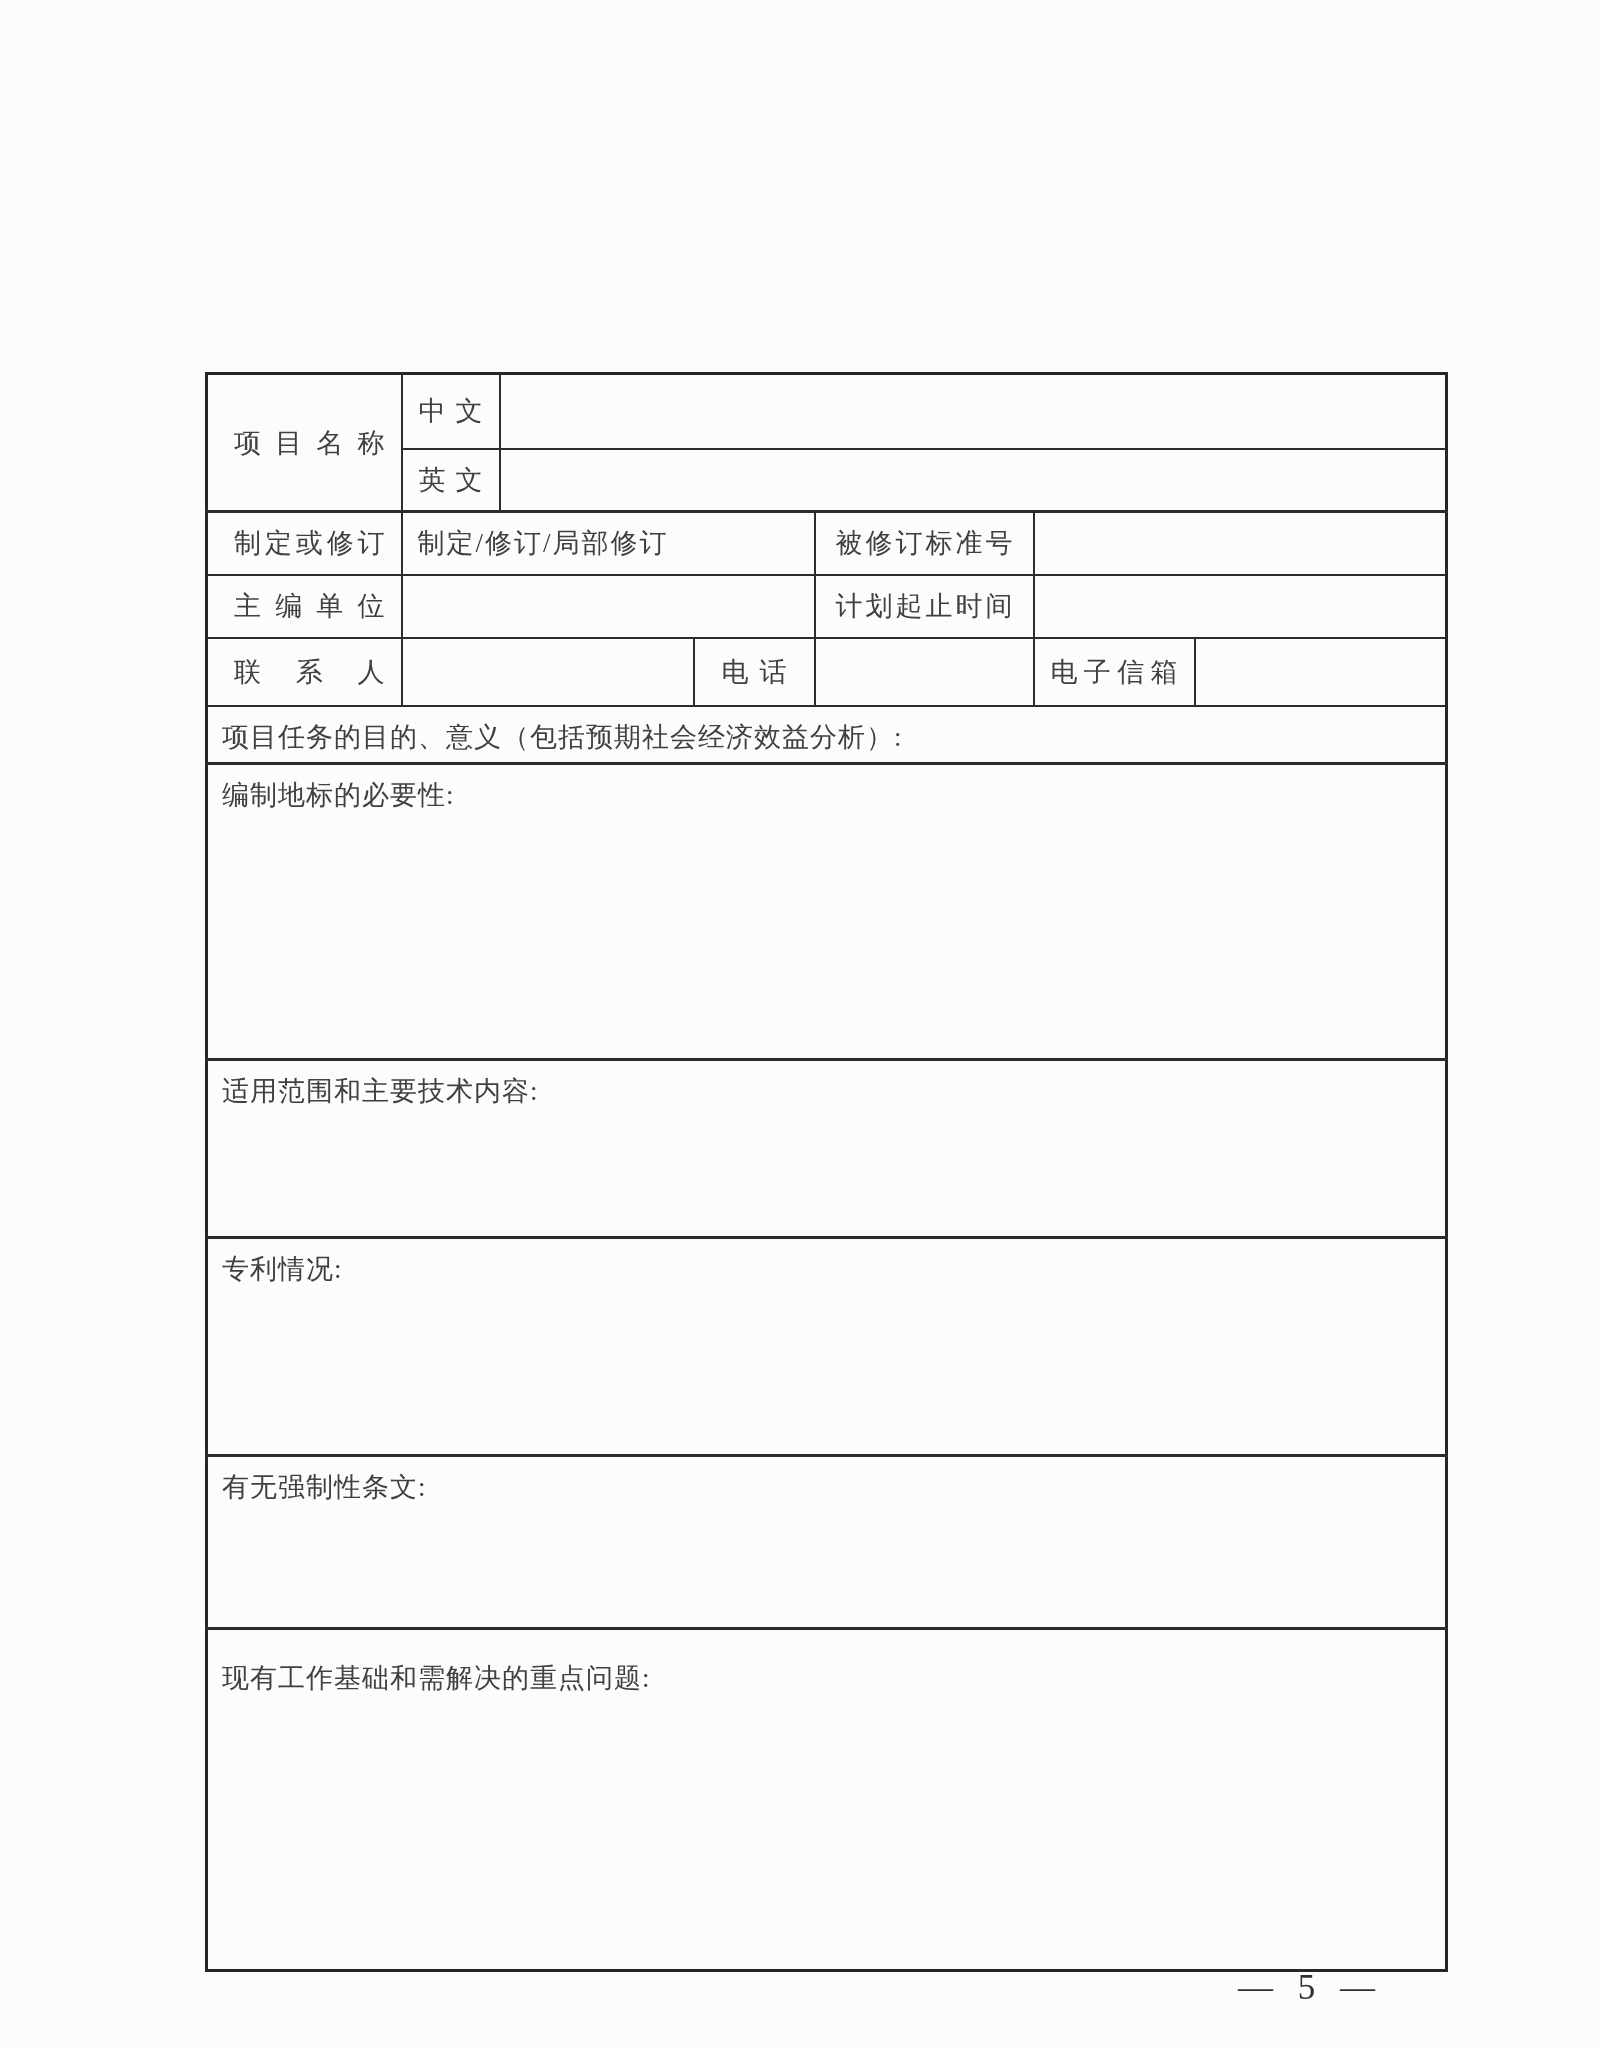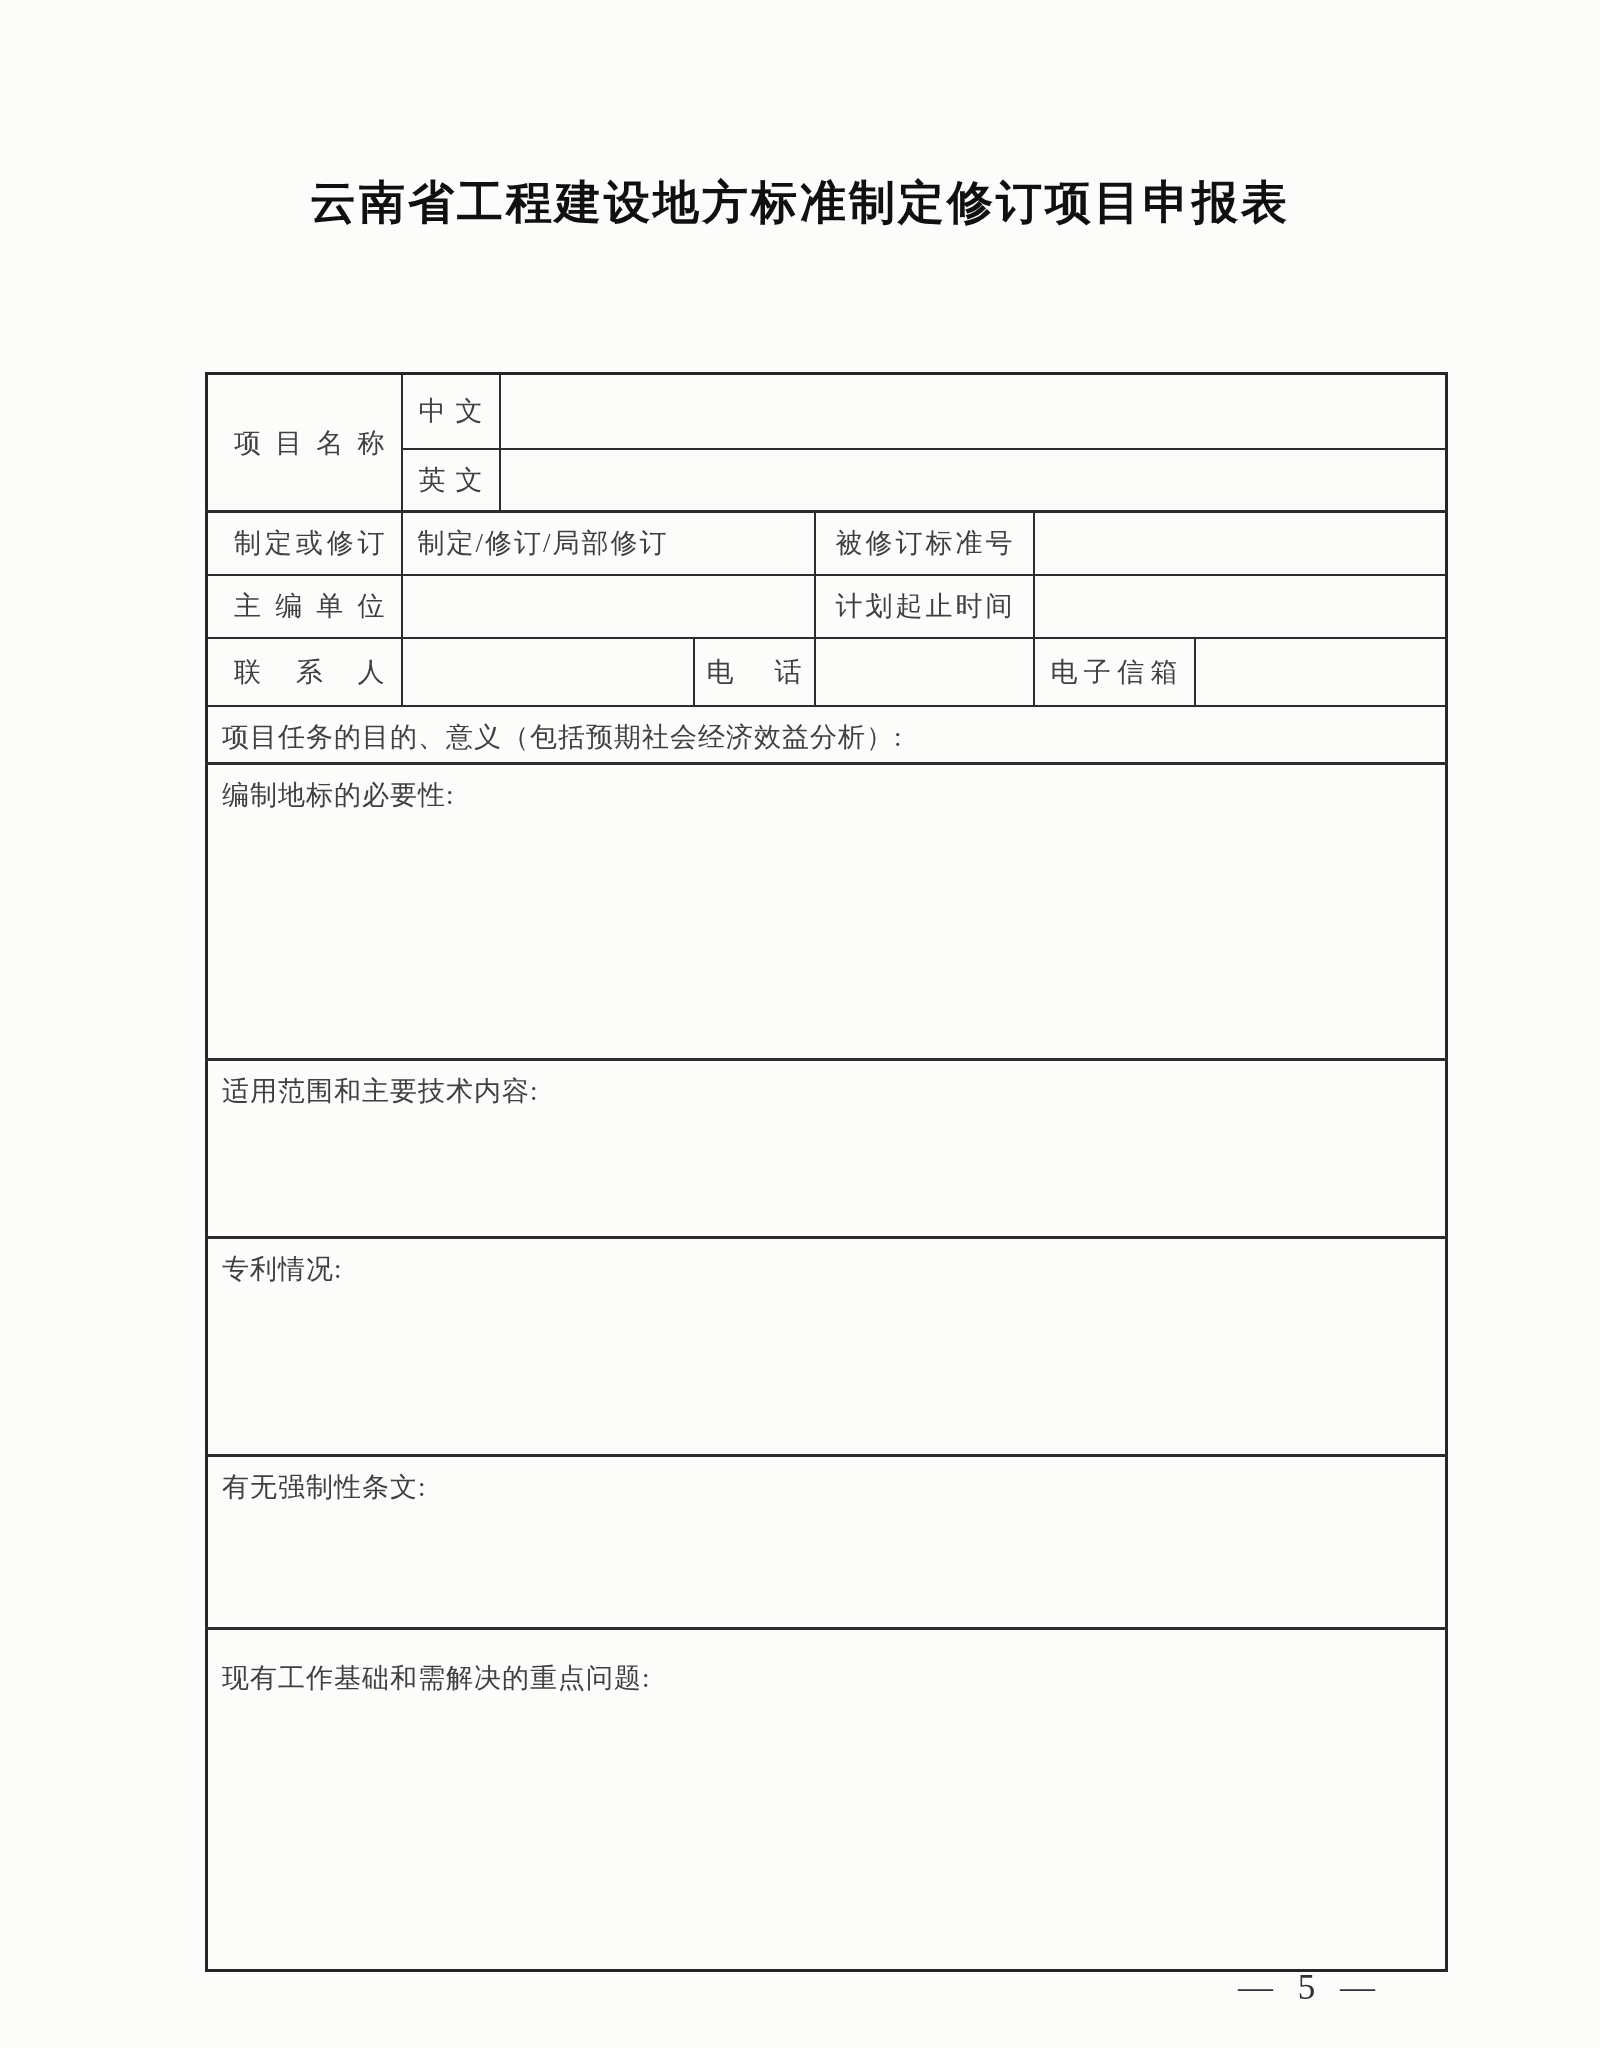--- a/index.html
+++ b/index.html
@@ -41,21 +41,21 @@
   }
   tr.thick td { border-top-width: 3px; }
   
   .lbl-a {
     padding: 0 16px 0 26px;
     vertical-align: middle;
     text-align: justify;
     text-align-last: justify;
   }
   .lbl-b { padding: 0 16px; vertical-align: middle; text-align: justify; text-align-last: justify; }
-  .lbl-d { padding: 0 12px; vertical-align: middle; text-align: justify; text-align-last: justify; margin-left: 48px; }
+  .lbl-d { padding: 0 27px; vertical-align: middle; text-align: justify; text-align-last: justify; margin-left: 48px; }
   .lbl-e { padding: 0 20px; vertical-align: middle; text-align: justify; text-align-last: justify; }
   .lbl-f { padding: 0 16px; vertical-align: middle; text-align: justify; text-align-last: justify; }
   .mode-val {
     padding-left: 15px;
     vertical-align: middle;
     letter-spacing: 2px;
   }
   .val { background: transparent; }
   .sec {
     vertical-align: top;
@@ -71,21 +71,20 @@
     letter-spacing: 8px;
     color: #2d3138;
     white-space: nowrap;
   }
 </style>
 </head>
 <body>
 
 <div class="page">
 
-  <div class="title">云南省工程建设地方标准制定修订项目申报表</div>
 
   <table class="form">
     <colgroup>
       <col style="width:195px">
       <col style="width:98px">
       <col style="width:194px">
       <col style="width:121px">
       <col style="width:219px">
       <col style="width:161px">
       <col style="width:252px">

